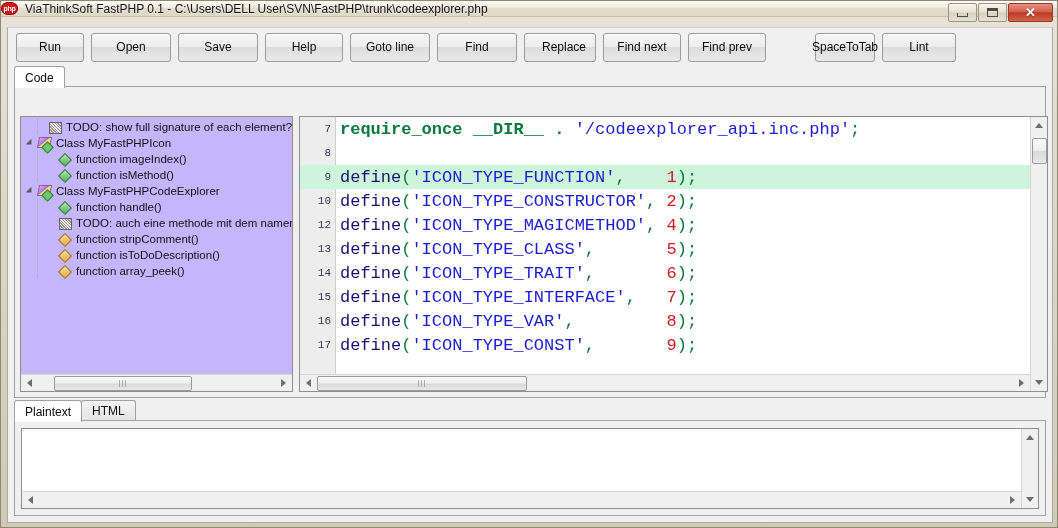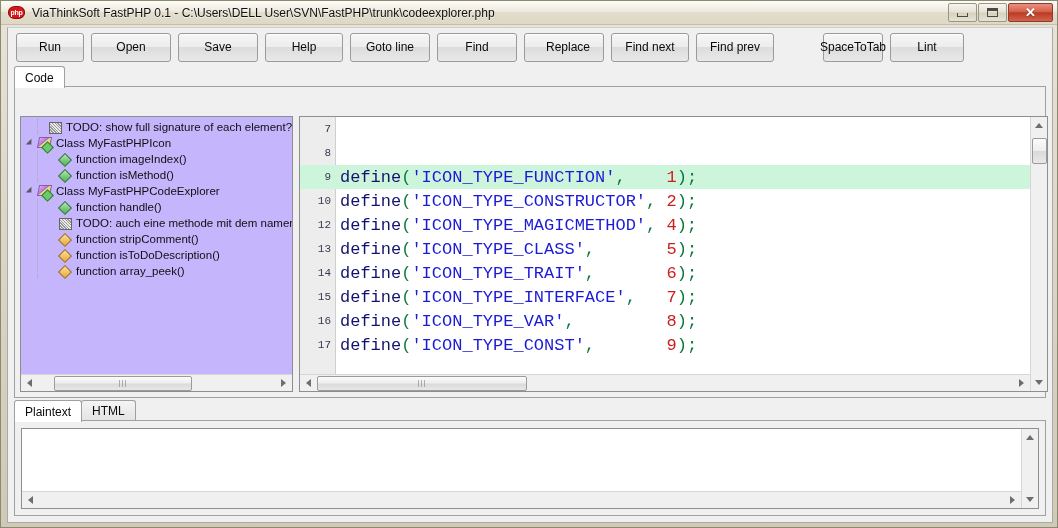--- a/index.html
+++ b/index.html
@@ -17,24 +17,23 @@
     width: 1058px; height: 528px;
     background: linear-gradient(to bottom, #e8e4d8 0%, #dcd7c7 40%, #cfc9b6 100%);
     border: 1px solid #8d8872;
     padding: 0;
     overflow: hidden;
   }
 
   
   .titlebar {
     position: absolute; left: 0; top: 0;
-    width: 100%; height: 24px;
+    width: 100%; height: 16px;
     background: linear-gradient(to bottom, #fdfcf7 0%, #eeeade 45%, #e2ddcc 50%, #ded8c6 100%);
     display: flex; align-items: center;
-    padding-left: 7px;
     border-bottom: 1px solid #c6c0ab;
   }
   .php-icon {
     width: 17px; height: 13px;
     border-radius: 7px/6px;
     background: #d81818;
     border: 1px solid #8d0c0c;
     position: relative;
     display: flex; align-items: center; justify-content: center;
     flex: 0 0 auto;
@@ -118,21 +117,21 @@
     cursor: default;
     box-shadow: inset 0 1px 0 rgba(255,255,255,0.8);
     white-space: nowrap;
   }
   .tb-btn:nth-child(1){ width: 68px; }
   .tb-btn:nth-child(2){ width: 80px; }
   .tb-btn:nth-child(3){ width: 80px; }
   .tb-btn:nth-child(4){ width: 78px; }
   .tb-btn:nth-child(5){ width: 80px; }
   .tb-btn:nth-child(6){ width: 80px; }
-  .tb-btn:nth-child(7){ width: 80px; padding-left: 8px; }
+  .tb-btn:nth-child(7){ width: 72px; padding-left: 8px; }
   .tb-btn:nth-child(8){ width: 78px; }
   .tb-btn:nth-child(9){ width: 78px; }
   .tb-btn:nth-child(10){ width: 60px; margin-left: 42px; }
   .tb-btn:nth-child(11){ width: 74px; }
 
   
   .tabstrip-top {
     position: absolute; left: 6px; top: 38px;
     width: 1032px; height: 21px;
   }
@@ -508,21 +507,21 @@
         <div class="sb-arrow">
             <span class="ar-r"></span>
           </div>
       </div>
     </div>
 
     <div class="code-panel">
       <div class="code-area">
         <div class="gutter"></div>
         <div class="code-lines" id="code-lines">
-            <div class="code-line"><span class="ln">7</span></div>
+            <div class="code-line"><span class="ln">7</span><span class="code-text"><span class="tk-kw">require_once</span><span class="tk-pl"> </span><span class="tk-kw">__DIR__</span><span class="tk-pl"> </span><span class="tk-op">.</span><span class="tk-pl"> </span><span class="tk-str">'/codeexplorer_api.inc.php'</span><span class="tk-pun">;</span></span></div>
             <div class="code-line"><span class="ln">8</span><span class="code-text"></span></div>
             <div class="code-line hl"><span class="ln">9</span><span class="code-text"><span class="tk-fn">define</span><span class="tk-pun">(</span><span class="tk-str">'ICON_TYPE_FUNCTION'</span><span class="tk-pun">,</span><span class="tk-pl">    </span><span class="tk-num">1</span><span class="tk-pun">);</span></span></div>
             <div class="code-line"><span class="ln">10</span><span class="code-text"><span class="tk-fn">define</span><span class="tk-pun">(</span><span class="tk-str">'ICON_TYPE_CONSTRUCTOR'</span><span class="tk-pun">,</span><span class="tk-pl"> </span><span class="tk-num">2</span><span class="tk-pun">);</span></span></div>
             <div class="code-line"><span class="ln">12</span><span class="code-text"><span class="tk-fn">define</span><span class="tk-pun">(</span><span class="tk-str">'ICON_TYPE_MAGICMETHOD'</span><span class="tk-pun">,</span><span class="tk-pl"> </span><span class="tk-num">4</span><span class="tk-pun">);</span></span></div>
             <div class="code-line"><span class="ln">13</span><span class="code-text"><span class="tk-fn">define</span><span class="tk-pun">(</span><span class="tk-str">'ICON_TYPE_CLASS'</span><span class="tk-pun">,</span><span class="tk-pl">       </span><span class="tk-num">5</span><span class="tk-pun">);</span></span></div>
             <div class="code-line"><span class="ln">14</span><span class="code-text"><span class="tk-fn">define</span><span class="tk-pun">(</span><span class="tk-str">'ICON_TYPE_TRAIT'</span><span class="tk-pun">,</span><span class="tk-pl">       </span><span class="tk-num">6</span><span class="tk-pun">);</span></span></div>
             <div class="code-line"><span class="ln">15</span><span class="code-text"><span class="tk-fn">define</span><span class="tk-pun">(</span><span class="tk-str">'ICON_TYPE_INTERFACE'</span><span class="tk-pun">,</span><span class="tk-pl">   </span><span class="tk-num">7</span><span class="tk-pun">);</span></span></div>
             <div class="code-line"><span class="ln">16</span><span class="code-text"><span class="tk-fn">define</span><span class="tk-pun">(</span><span class="tk-str">'ICON_TYPE_VAR'</span><span class="tk-pun">,</span><span class="tk-pl">         </span><span class="tk-num">8</span><span class="tk-pun">);</span></span></div>
             <div class="code-line"><span class="ln">17</span><span class="code-text"><span class="tk-fn">define</span><span class="tk-pun">(</span><span class="tk-str">'ICON_TYPE_CONST'</span><span class="tk-pun">,</span><span class="tk-pl">       </span><span class="tk-num">9</span><span class="tk-pun">);</span></span></div>
           </div>

